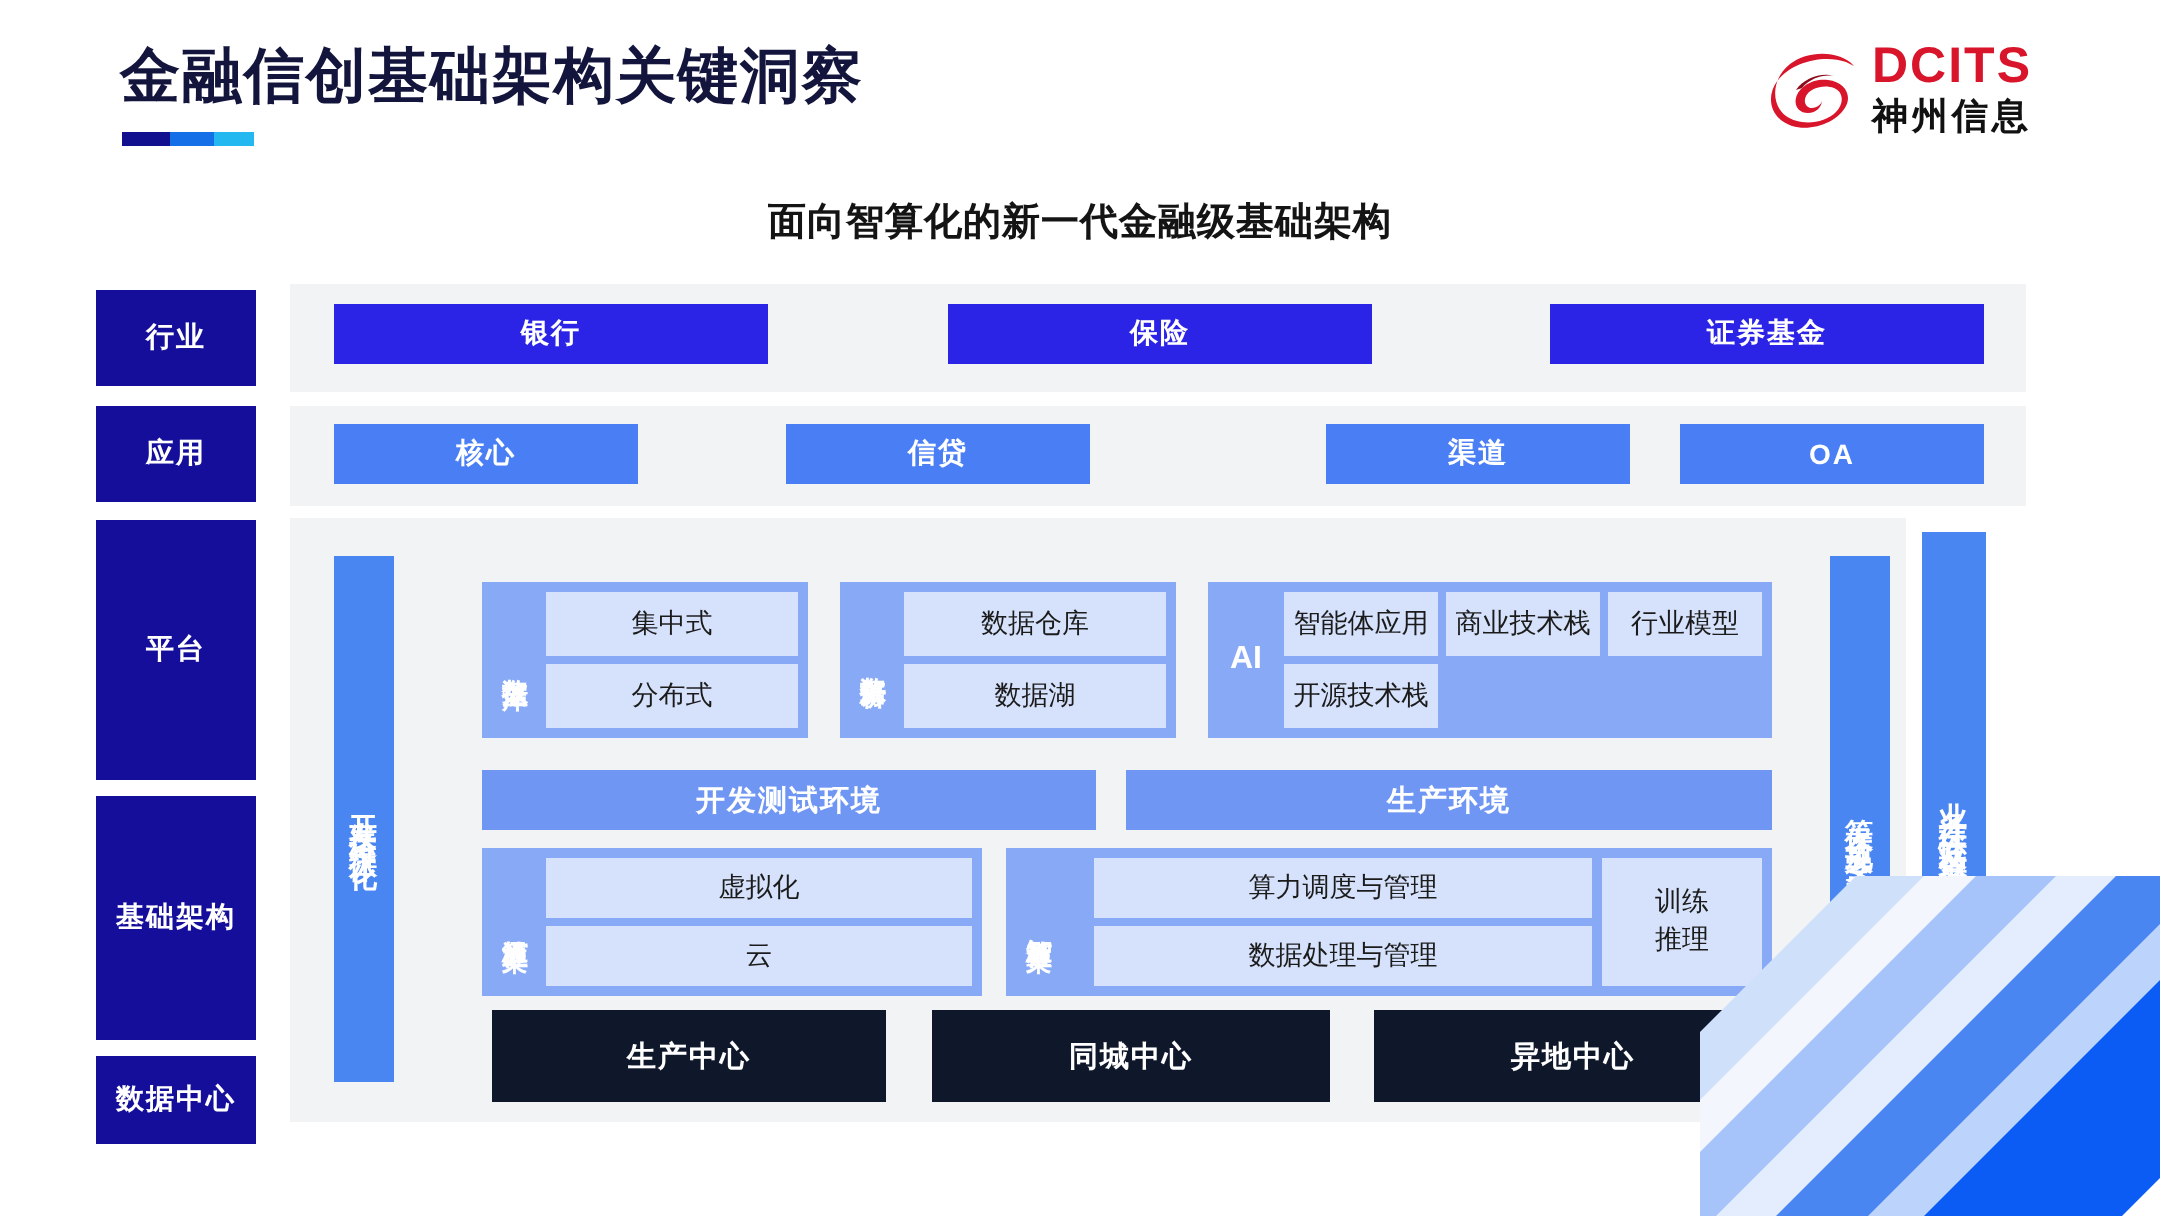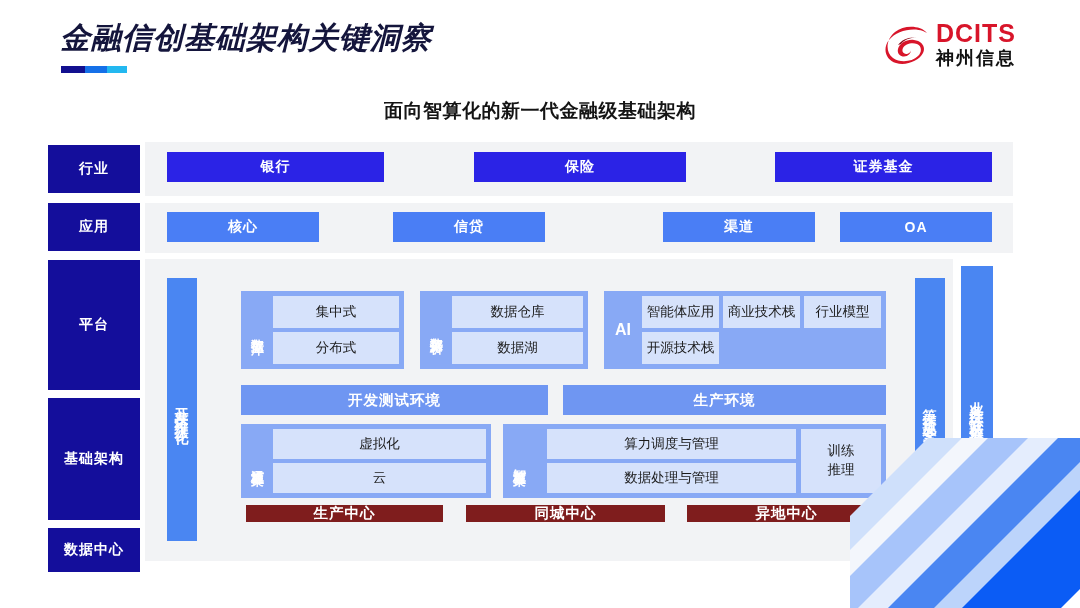--- a/index.html
+++ b/index.html
@@ -25,21 +25,20 @@
   }
   .page-title {
     position: absolute;
     left: 60px;
     top: 18px;
     font-size: 30px;
     font-weight: bold;
     letter-spacing: 1px;
     color: #14153c;
     white-space: nowrap;
-    font-style: italic;
   }
   .title-underline {
     position: absolute;
     left: 61px;
     top: 66px;
     width: 66px;
     height: 7px;
     background: linear-gradient(to right, #12108f 0%, #12108f 36%, #1570e8 36%, #1570e8 70%, #23b8f0 70%, #23b8f0 100%);
   }
 
@@ -88,21 +87,21 @@
     font-size: 19px;
     font-weight: bold;
     color: #141414;
     letter-spacing: 0.5px;
   }
 
   
   .side-label {
     position: absolute;
     left: 48px;
-    width: 92px;
+    width: 80px;
     background: #140e9b;
     color: #ffffff;
     font-size: 14px;
     font-weight: bold;
     display: flex;
     align-items: center;
     justify-content: center;
     letter-spacing: 1px;
   }
   .side-ind   { top: 145px; height: 48px; }
@@ -272,22 +271,22 @@
     justify-content: center;
     letter-spacing: 1px;
   }
   .env-0 { left: 241px; top: 385px; width: 307px; }
   .env-1 { left: 563px; top: 385px; width: 323px; }
 
   
   .dcbar {
     position: absolute;
     top: 505px;
-    height: 17px;
-    background: #7f1d1d;
+    height: 46px;
+    background: #0f172a;
     color: #ffffff;
     font-size: 14.5px;
     font-weight: bold;
     display: flex;
     align-items: center;
     justify-content: center;
     letter-spacing: 1px;
   }
   .dc-0 { left: 246px; width: 197px; }
   .dc-1 { left: 466px; width: 199px; }

